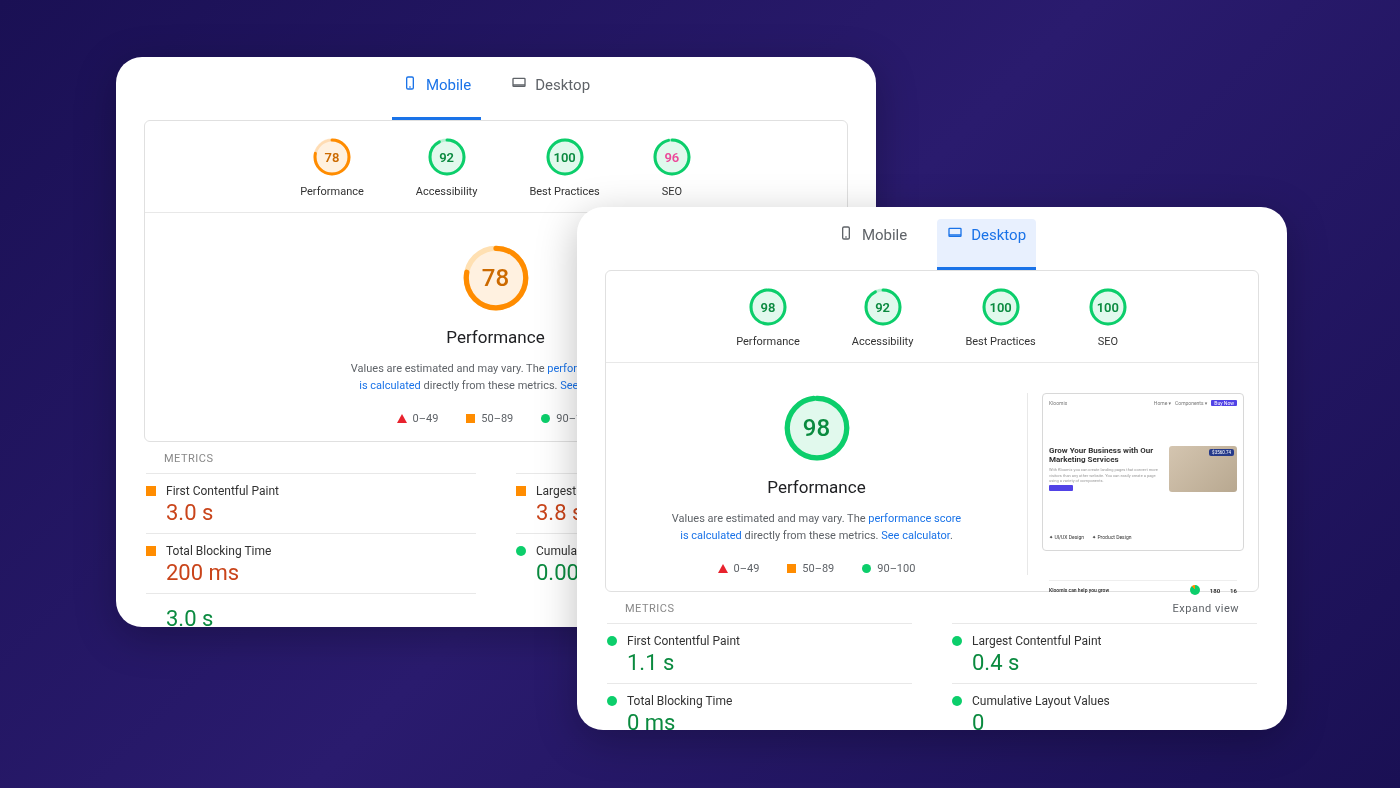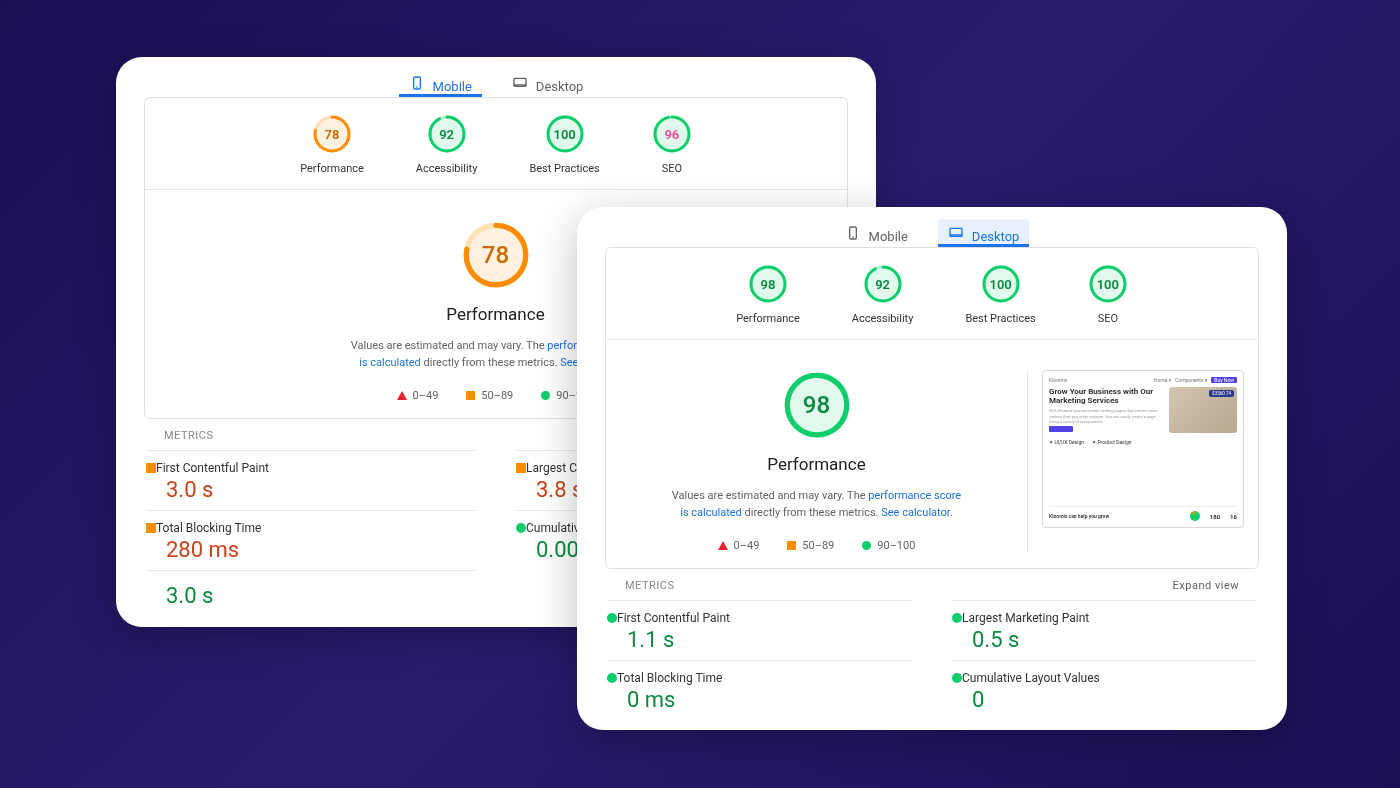--- a/index.html
+++ b/index.html
@@ -18,23 +18,23 @@
     border-radius: 26px;
     box-shadow: 0 10px 40px rgba(0,0,0,0.25);
     overflow: hidden;
   }
   .card-mobile { top: 57px; left: 116px; width: 760px; height: 570px; }
   .card-desktop { top: 207px; left: 577px; width: 710px; height: 523px; }
 
   
   .tabs { display: flex; justify-content: center; padding: 12px 0 0; gap: 20px; }
   .tab {
-    display: flex; align-items: flex-end; gap: 8px;
-    padding: 6px 10px 0;
-    font-size: 13px; color: #5f6368; cursor: pointer;
+    display: flex; align-items: center; gap: 8px;
+    padding: 6px 10px 22px;
+    font-size: 15px; color: #5f6368; cursor: pointer;
     border-bottom: 3px solid transparent;
   }
   .tab.active { color: #1a73e8; border-bottom-color: #1a73e8; }
   .tab.active-bg { background: #e8f0fe; color: #1a73e8; border-bottom-color: #1a73e8; border-radius: 4px 4px 0 0; }
   .tab svg { width: 16px; height: 16px; }
 
   .panel { margin: 0 28px; border: 1px solid #e0e0e0; border-radius: 6px; }
 
   
   .scores { display: flex; justify-content: center; gap: 52px; padding: 16px 0 14px; border-bottom: 1px solid #e8e8e8; }
@@ -58,38 +58,38 @@
   .perf-desc { font-size: 11px; color: #5f6368; text-align: center; line-height: 1.5; max-width: 300px; }
   .perf-desc .link { color: #1a73e8; cursor: pointer; }
 
   .legend { display: flex; gap: 28px; margin-top: 18px; font-size: 11px; color: #5f6368; align-items: center; }
   .legend-item { display: flex; align-items: center; gap: 6px; }
   .tri { width: 0; height: 0; border-left: 5px solid transparent; border-right: 5px solid transparent; border-bottom: 9px solid #e8222d; }
   .sq { width: 9px; height: 9px; background: #ff8c00; }
   .circ { width: 9px; height: 9px; background: #0cce6b; border-radius: 50%; }
 
   .perf-right { width: 230px; padding: 0 14px; }
-  .thumb { border: 1px solid #d8d8d8; border-radius: 4px; height: 158px; background: #fff; padding: 6px; font-size: 6px; color: #333; display:flex; flex-direction:column; }
+  .thumb { border: 1px solid #d8d8d8; border-radius: 4px; height: 158px; background: #fff; padding: 6px; font-size: 6px; color: #333; display:flex; flex-direction:column;gap:36px; }
   .thumb-top { display:flex; justify-content:space-between; font-size:5px; color:#777; margin-bottom:4px;}
   .thumb-hero { display:flex; gap:6px; margin-bottom:6px;}
   .thumb-hero-text { flex:1; }
   .thumb-hero-text h6 { font-size:8px; font-weight:700; line-height:1.15; margin-bottom:3px; }
   .thumb-img { width: 68px; height: 46px; background: linear-gradient(135deg,#d4c5b0,#b8a890); border-radius:3px; position:relative;}
   .thumb-badge { position:absolute; top:3px; right:3px; background:#263a8a; color:#fff; font-size:4.5px; padding:1px 3px; border-radius:2px;}
   .thumb-row { display:flex; gap:8px; font-size:5px; margin-bottom:4px;}
   .thumb-btn { width:24px; height:6px; background:#5142e6; border-radius:1px; margin-top:2px;}
   .thumb-bot { display:flex; justify-content:space-between; align-items:center; border-top:1px solid #eee; padding-top:4px; margin-top:auto;}
   .thumb-num { font-size:6px; font-weight:700; }
 
   
   .metrics-hdr { display: flex; justify-content: space-between; align-items: flex-start; padding: 10px 2px 8px; margin: 0 46px; font-size: 11px; color: #888; letter-spacing: 0.5px; }
   .expand { color: #5f6368; cursor: pointer; font-size: 11px; }
   .metrics-grid { display: grid; grid-template-columns: 1fr 1fr; gap: 0 40px; margin: 0 30px; }
   .metric { border-top: 1px solid #e8e8e8; padding: 10px 0 8px; }
-  .metric-row { display: flex; align-items: center; gap: 0; }
+  .metric-row { display: flex; align-items: center; gap: 10px; }
   .m-dot { width: 10px; height: 10px; border-radius: 50%; }
   .m-sq { width: 10px; height: 10px; }
   .m-dot.green, .circ.green { background: #0cce6b; }
   .m-sq.orange { background: #ff8c00; }
   .metric-name { font-size: 12px; color: #333; }
   .metric-val { font-size: 22px; font-weight: 400; margin-left: 20px; margin-top: 2px; }
   .metric-val.orange { color: #c9441a; }
   .metric-val.green { color: #0a8a3f; }
 
   
@@ -217,21 +217,21 @@
           <span class="m-sq orange"></span>
           <span class="metric-name">Largest Co</span>
         </div>
       <div class="metric-val orange">3.8 s</div>
     </div>
       <div class="metric">
       <div class="metric-row">
           <span class="m-sq orange"></span>
           <span class="metric-name">Total Blocking Time</span>
         </div>
-      <div class="metric-val orange">280 ms</div>
+      <div class="metric-val orange">200 ms</div>
     </div>
       <div class="metric">
       <div class="metric-row">
           <span class="m-dot green"></span>
           <span class="metric-name">Cumulative</span>
         </div>
       <div class="metric-val green">0.002</div>
     </div>
       <div class="metric">
       <div class="metric-val green">3.0 s</div>
@@ -383,23 +383,23 @@
       <div class="metric">
       <div class="metric-row">
           <span class="m-dot green"></span>
           <span class="metric-name">First Contentful Paint</span>
         </div>
       <div class="metric-val green">1.1 s</div>
     </div>
       <div class="metric">
       <div class="metric-row">
           <span class="m-dot green"></span>
-          <span class="metric-name">Largest Marketing Paint</span>
-        </div>
-      <div class="metric-val green">0.5 s</div>
+          <span class="metric-name">Largest Contentful Paint</span>
+        </div>
+      <div class="metric-val green">0.4 s</div>
     </div>
       <div class="metric">
       <div class="metric-row">
           <span class="m-dot green"></span>
           <span class="metric-name">Total Blocking Time</span>
         </div>
       <div class="metric-val green">0 ms</div>
     </div>
       <div class="metric">
       <div class="metric-row">

